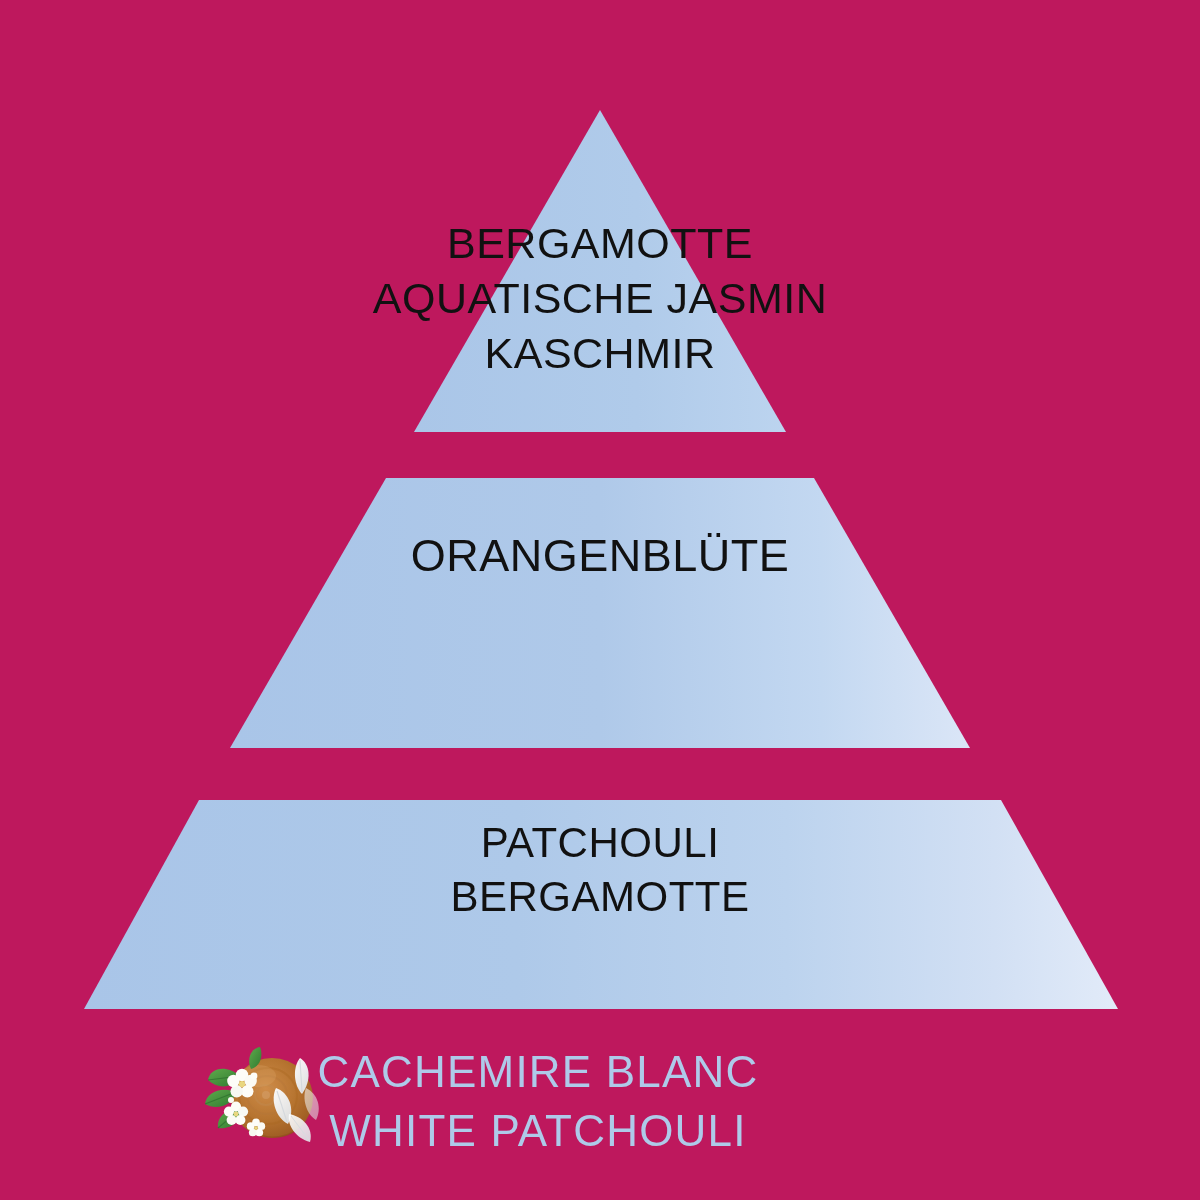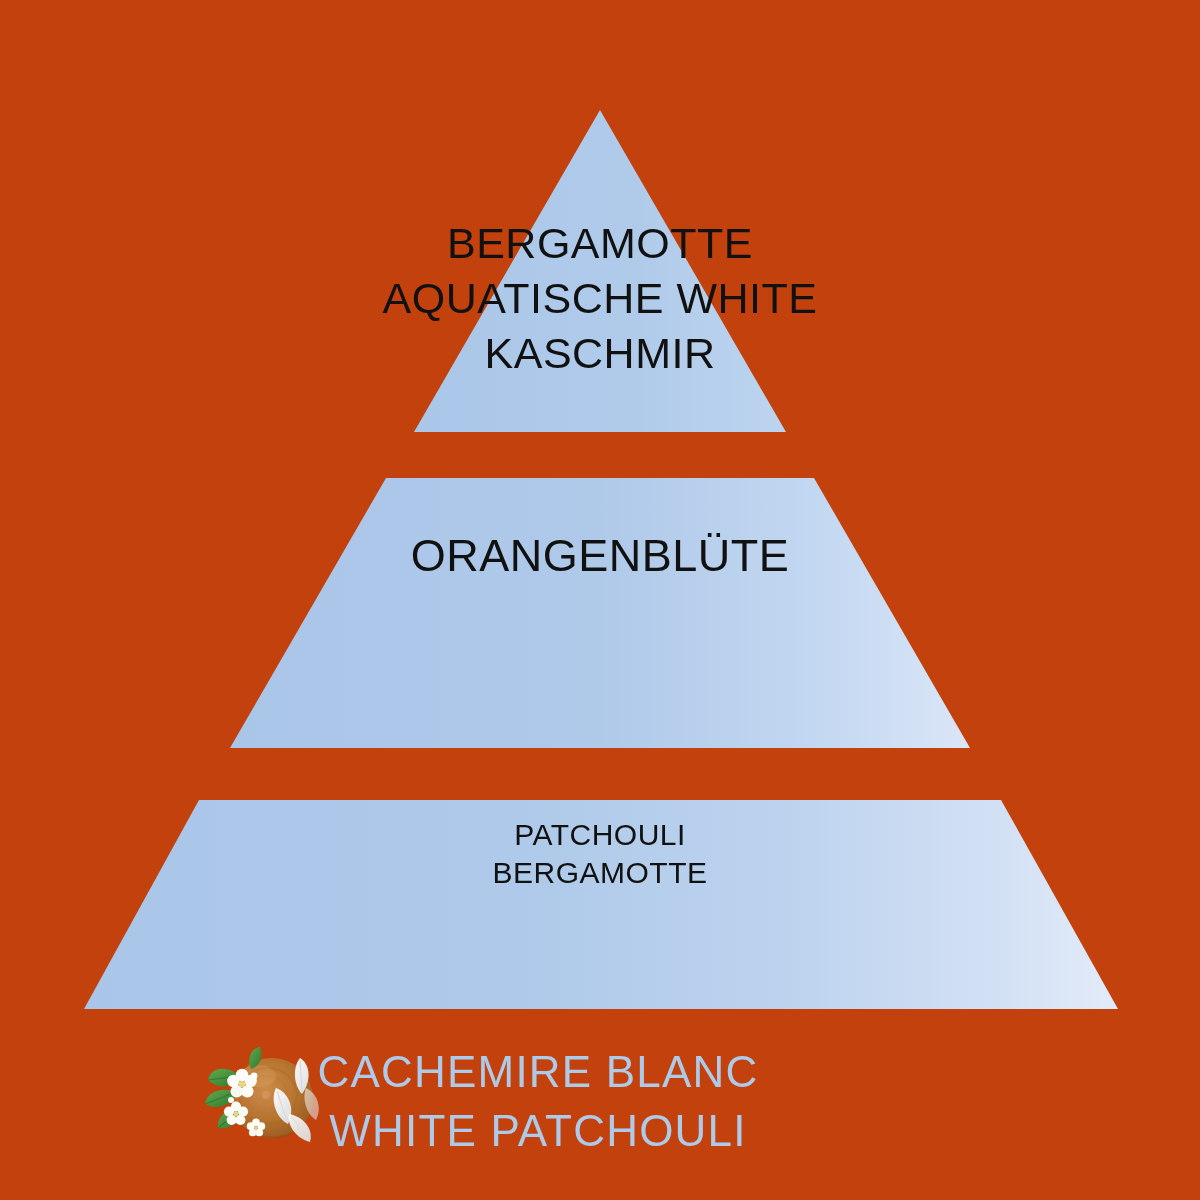--- a/index.html
+++ b/index.html
@@ -12,21 +12,21 @@
     width: 1200px;
     height: 1200px;
     font-family: "Liberation Sans", sans-serif;
     overflow: hidden;
   }
 
   #scent-pyramid {
     position: relative;
     width: 1200px;
     height: 1200px;
-    background: #c2410c;
+    background: #be185d;
   }
 
   
   .pyramid-svg {
     position: absolute;
     left: 0;
     top: 0;
     width: 1200px;
     height: 1200px;
     display: block;
@@ -53,21 +53,21 @@
   #tier-top-text {
     top: 216px;
     font-size: 43px;
   }
   #tier-middle-text {
     top: 527px;
     font-size: 45px;
   }
   #tier-base-text {
     top: 816px;
-    font-size: 30px;
+    font-size: 42px;
   }
 
   
   .footer {
     position: absolute;
     left: 0;
     top: 1043px;
     width: 1200px;
     height: 140px;
   }
@@ -133,21 +133,21 @@
 
     <polygon points="600,110 786,432 414,432" fill="url(#tierGradTop)"></polygon>
 
     <polygon points="386,478 814,478 970,748 230,748" fill="url(#tierGradMid)"></polygon>
 
     <polygon points="199,800 1001,800 1118,1009 84,1009" fill="url(#tierGrad)"></polygon>
   </svg>
 
   <div class="tier-text" id="tier-top-text">
     <span class="note-line">BERGAMOTTE</span>
-    <span class="note-line">AQUATISCHE WHITE</span>
+    <span class="note-line">AQUATISCHE JASMIN</span>
     <span class="note-line">KASCHMIR</span>
   </div>
 
   <div class="tier-text" id="tier-middle-text">
     <span class="note-line">ORANGENBLÜTE</span>
   </div>
 
   <div class="tier-text" id="tier-base-text">
     <span class="note-line">PATCHOULI</span>
     <span class="note-line">BERGAMOTTE</span>

